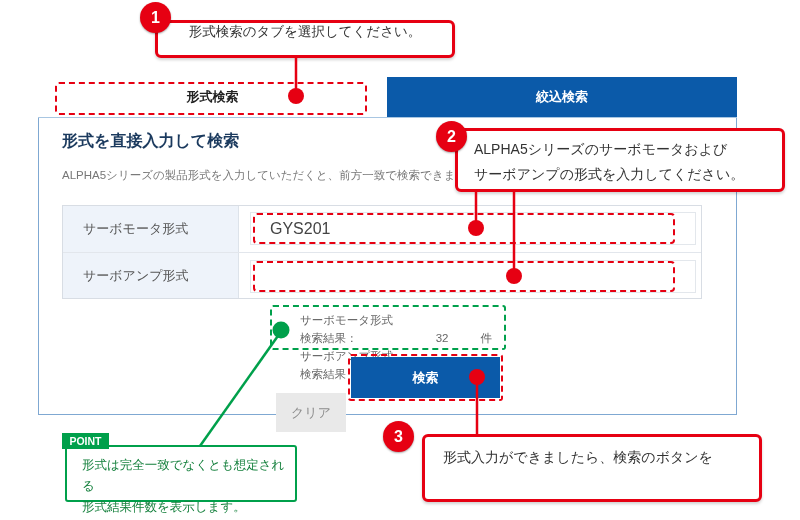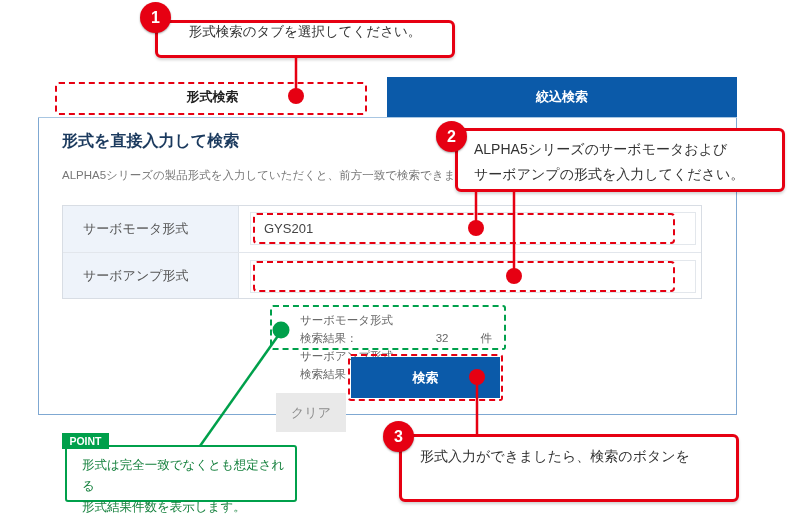--- a/index.html
+++ b/index.html
@@ -30,21 +30,21 @@
   .trow + .trow { border-top: 1px solid #e2e6ec; }
   .tlabel {
     width: 176px; background: #eef3fa; border-right: 1px solid #dde3ea;
     display: flex; align-items: center; padding-left: 20px;
     font-size: 13px; color: #555;
   }
   .tvalue { flex: 1; background: #fff; }
 
   .inputbox {
     background: #fff; border: 1px solid #e3e7ec;
-    font-size: 13px; color: #444; line-height: 31px; padding-left: 13px;
+    font-size: 16px; color: #444; line-height: 31px; padding-left: 19px;
   }
   .inbox1 { left: 250px; top: 212px; width: 446px; height: 33px; }
   .inbox2 { left: 250px; top: 260px; width: 446px; height: 33px; }
 
   .dash-red { border: 2.5px dashed #e60012; border-radius: 4px; background: transparent; pointer-events: none; }
   .hl-tab   { left: 55px;  top: 82px;  width: 312px; height: 33px; }
   .hl-in1   { left: 253px; top: 213px; width: 422px; height: 31px; }
   .hl-in2   { left: 253px; top: 261px; width: 422px; height: 31px; }
   .hl-btn   { left: 348px; top: 354px; width: 155px; height: 47px; border-radius: 3px; }
 
@@ -72,21 +72,21 @@
   }
 
   
   .callout {
     background: #fff; border: 3px solid #e60012; border-radius: 6px;
     box-shadow: 0 2px 3px rgba(0,0,0,0.18); color: #333;
   }
   .co1 { left: 155px; top: 20px; width: 300px; height: 38px;
          display: flex; align-items: flex-start; justify-content: center; font-size: 13.5px; }
   .co2 { left: 455px; top: 128px; width: 330px; height: 64px; padding: 6px 0 0 16px; font-size: 14px; line-height: 25px; }
-  .co3 { left: 399px; top: 434px; width: 340px; height: 68px; padding: 7px 0 0 18px; font-size: 14px; line-height: 27px; font-family: Liberation Mono, monospace; }
+  .co3 { left: 422px; top: 434px; width: 340px; height: 68px; padding: 7px 0 0 18px; font-size: 14px; line-height: 27px; }
 
   .badge {
     width: 31px; height: 31px; border-radius: 50%;
     background: #e60012; color: #fff; font-size: 16px; font-weight: bold;
     display: flex; align-items: center; justify-content: center;
     box-shadow: 0 1px 2px rgba(0,0,0,0.35); z-index: 6;
   }
   .b1 { left: 140px; top: 2px; }
   .b2 { left: 436px; top: 121px; }
   .b3 { left: 383px; top: 421px; }

